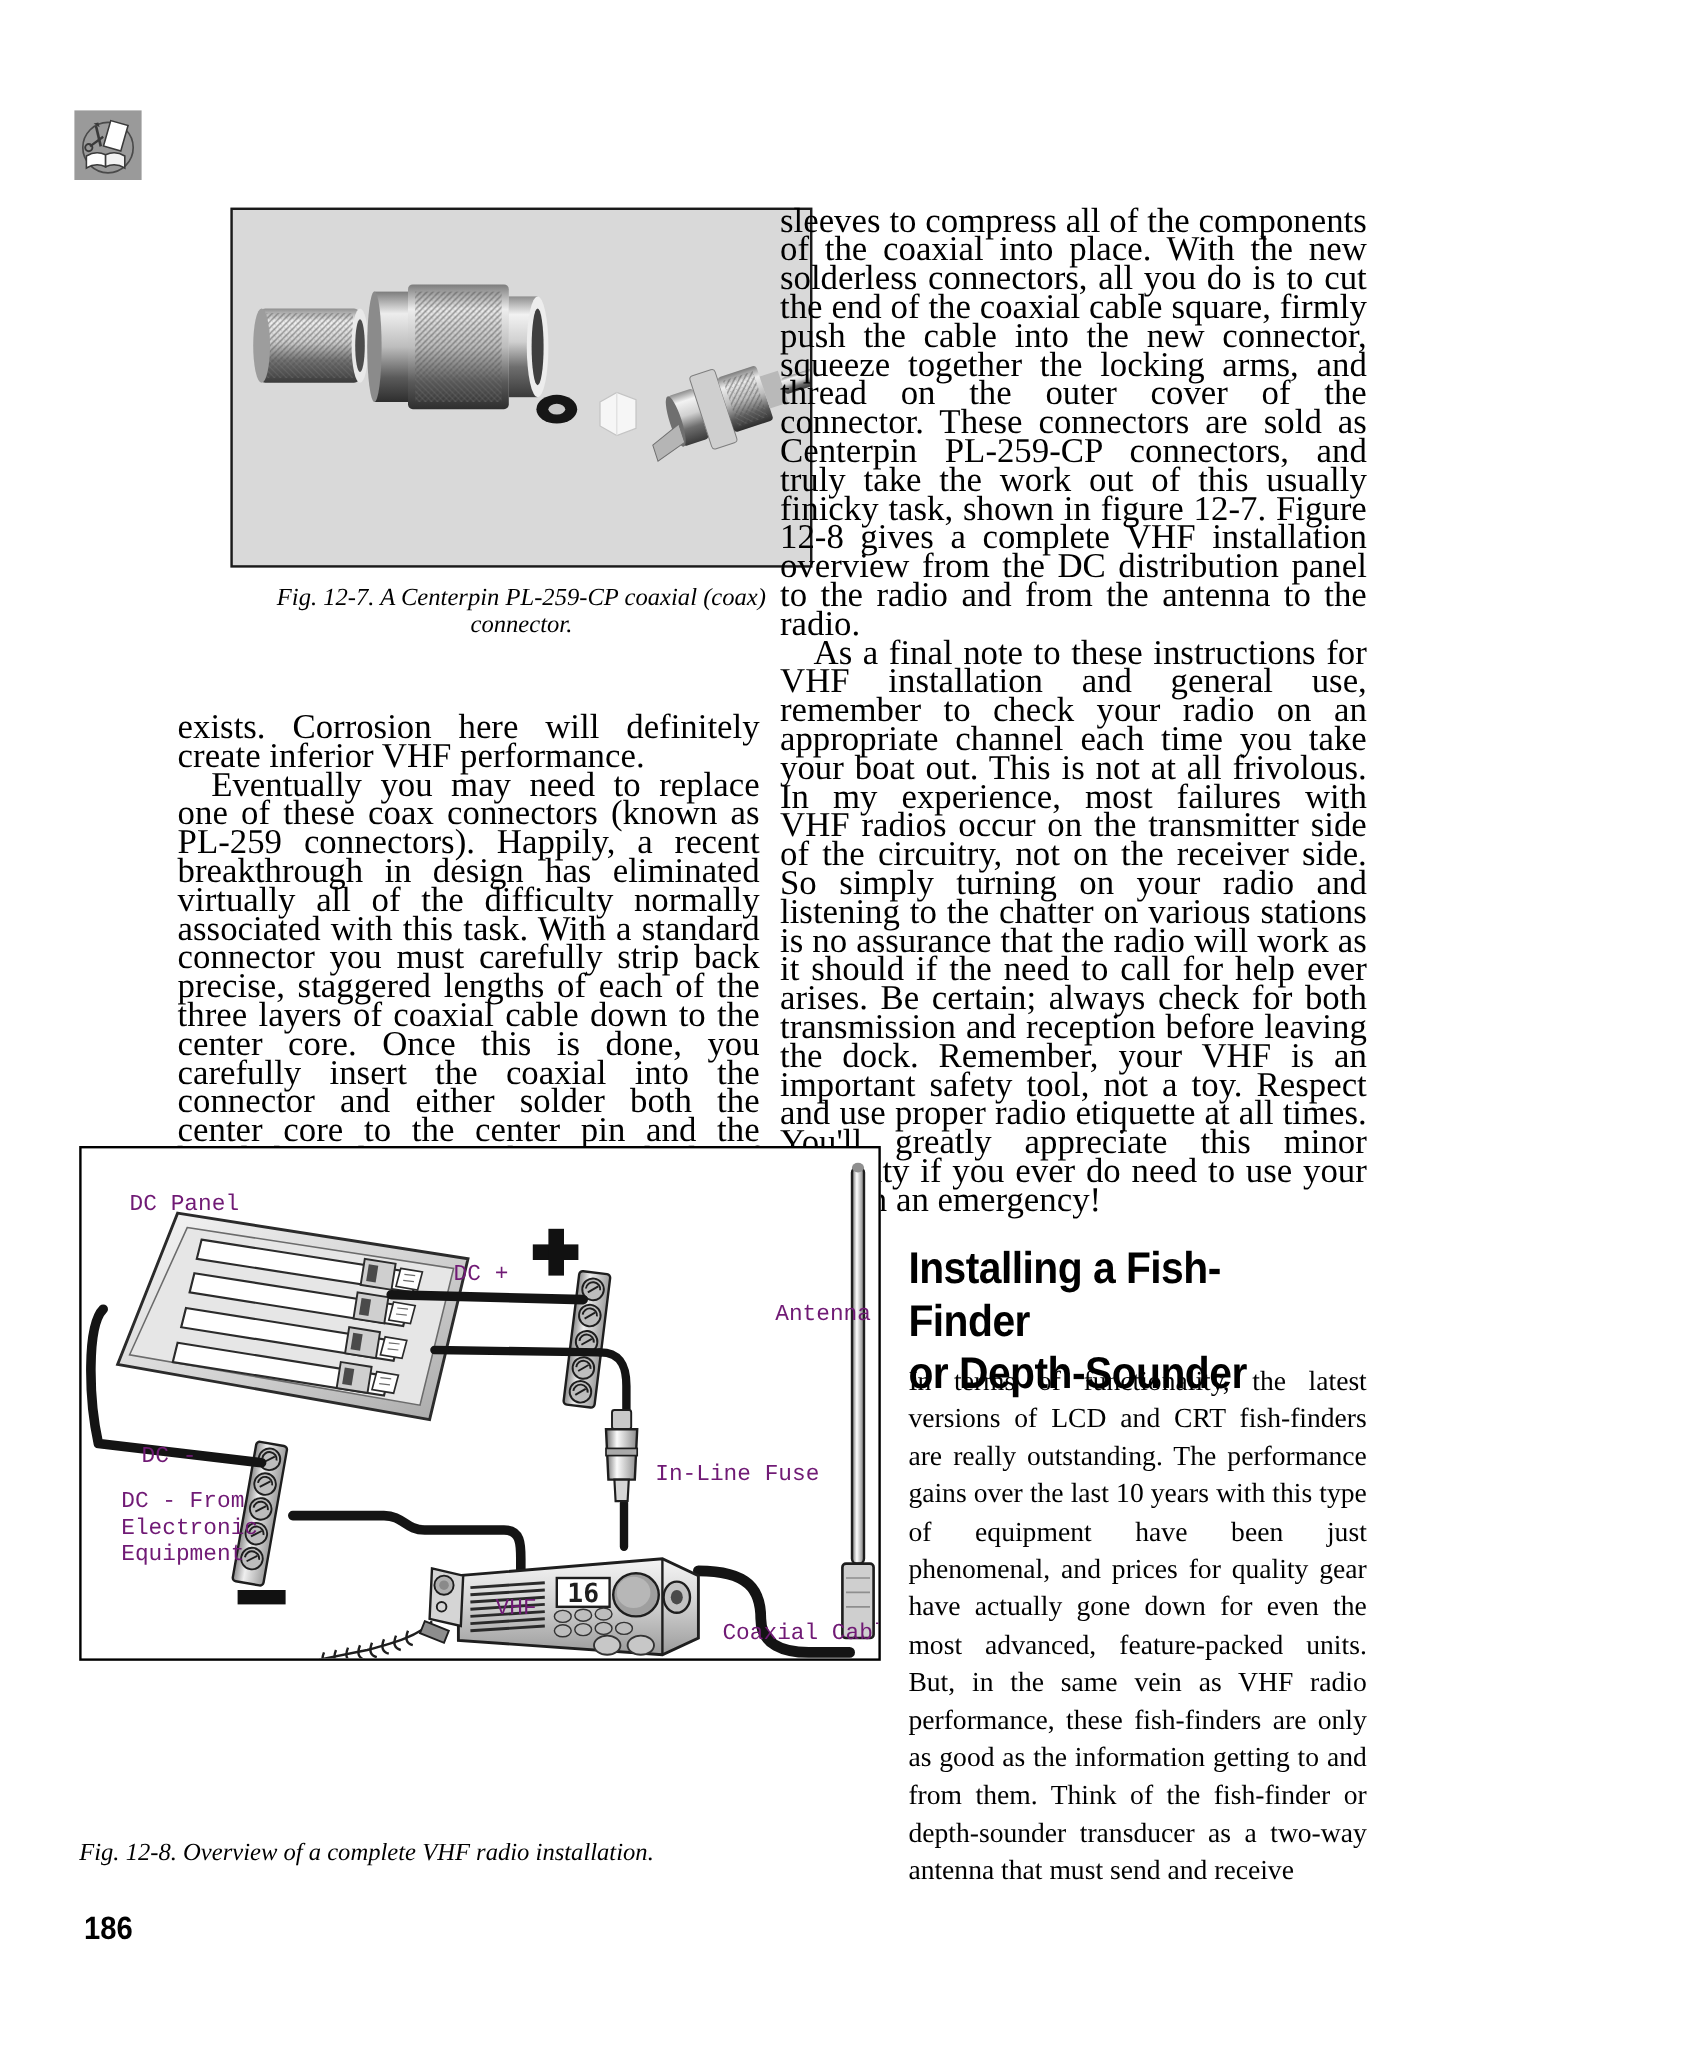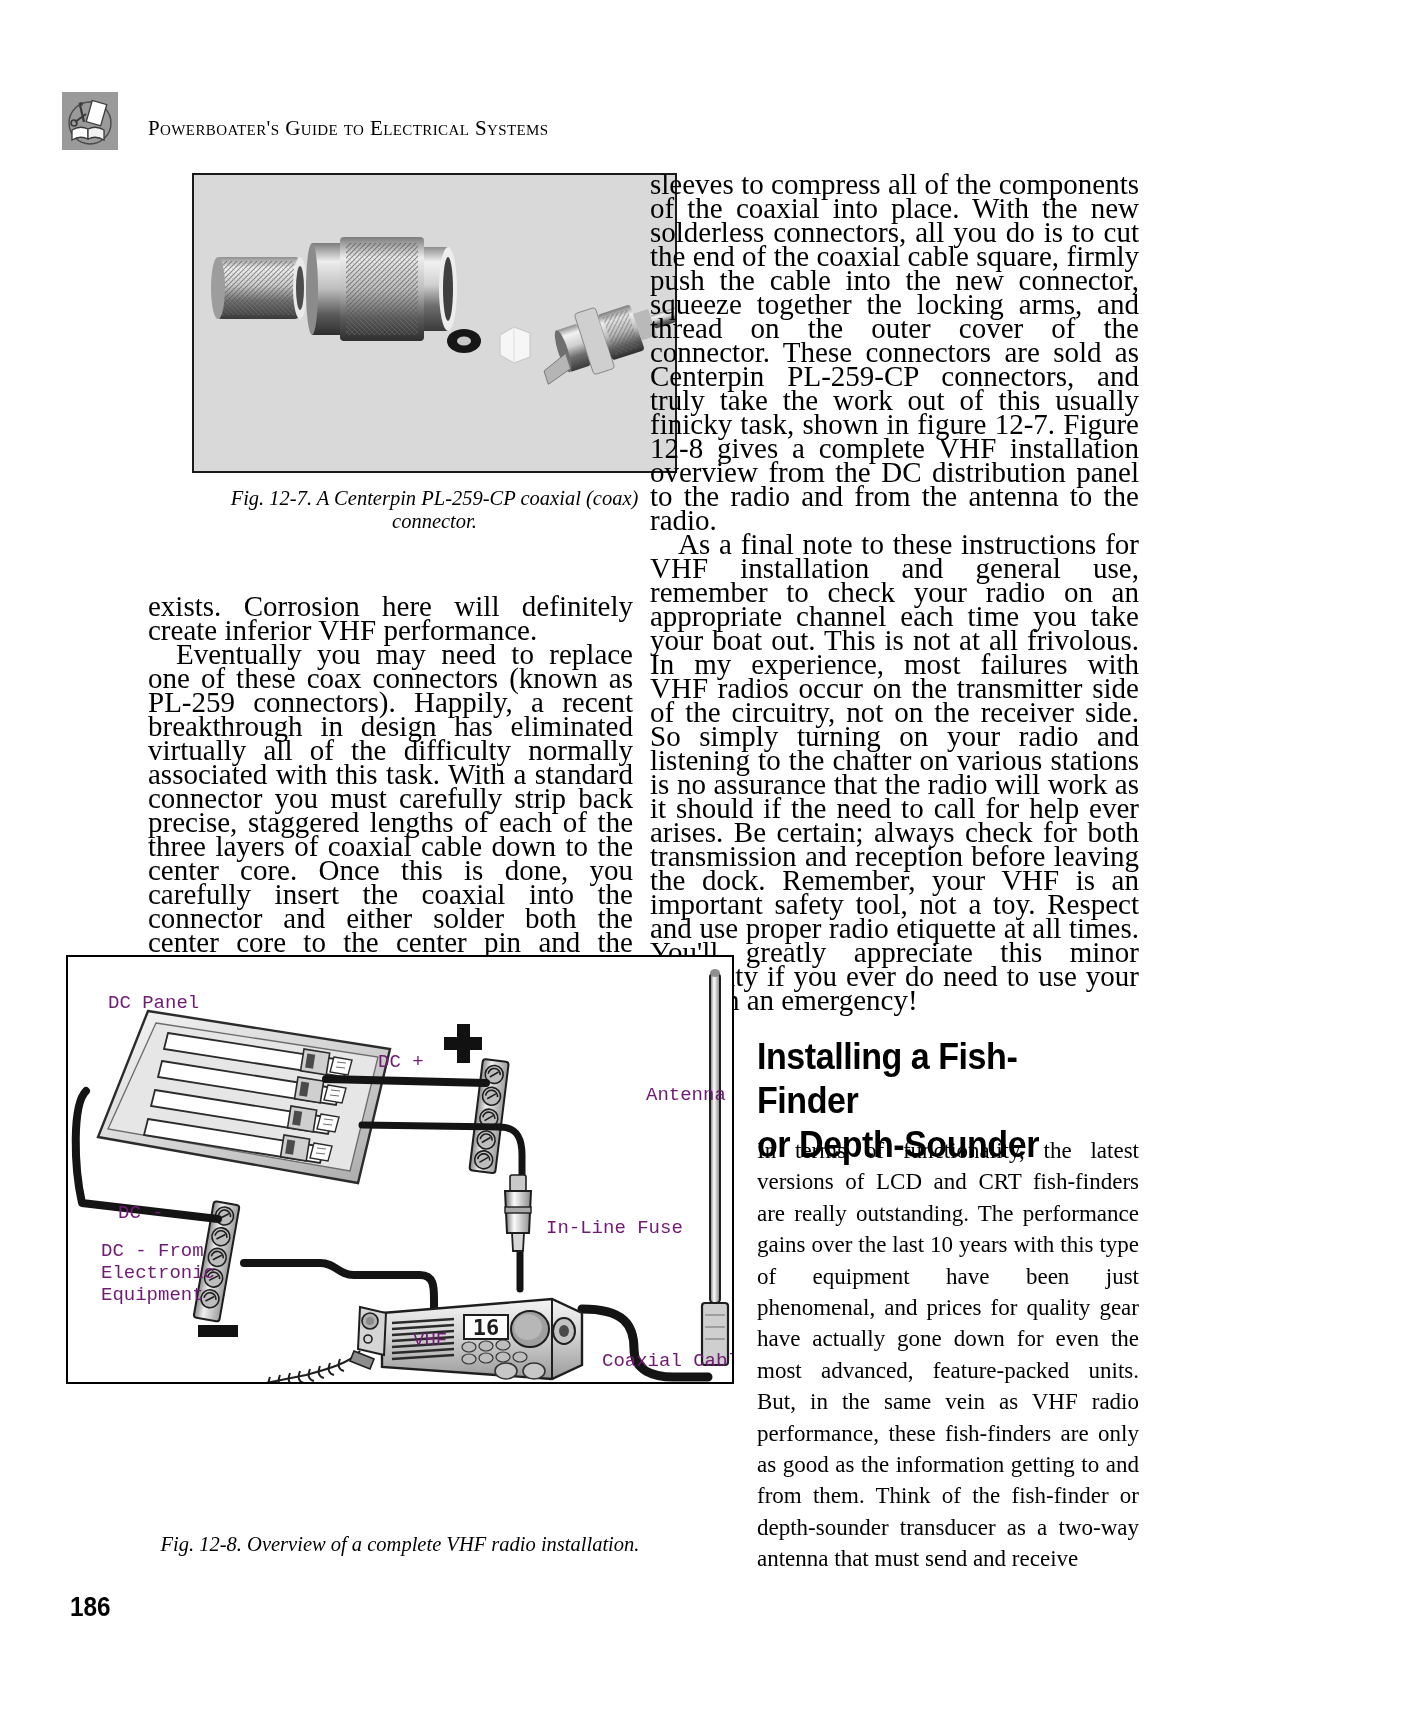--- a/index.html
+++ b/index.html
@@ -128,21 +128,20 @@
     border: 2px solid #000;
     box-sizing: border-box;
     background: #fff;
     overflow: hidden;
   }
   #fig128-caption {
     position: absolute;
     left: 66px;
     top: 1533px;
     width: 668px;
-    text-align: center;
     font-style: italic;
     font-size: 20.5px;
   }
 
   .dlabel {
     position: absolute;
     font-family: Liberation Mono, monospace;
     font-size: 19px;
     color: #701a75;
     white-space: pre;
@@ -170,21 +169,20 @@
       <circle cx="28" cy="31" r="21" fill="none" stroke="#4a4a4a" stroke-width="1.4"></circle>
       <path d="M10 38 Q18 33 26 37 L26 47 Q18 43 10 48 Z" fill="#ffffff" stroke="#3a3a3a" stroke-width="1.3"></path>
       <path d="M26 37 Q34 33 42 38 L42 48 Q34 43 26 47 Z" fill="#f2f2f2" stroke="#3a3a3a" stroke-width="1.3"></path>
       <rect x="27" y="10" width="15" height="22" fill="#ffffff" stroke="#3a3a3a" stroke-width="1.3" transform="rotate(16 34 21)"></rect>
       <path d="M18 13 L22 30" stroke="#3a3a3a" stroke-width="2.2" fill="none"></path>
       <path d="M16 11 l4 -1 l1 4 z" fill="#3a3a3a"></path>
       <path d="M13 30 L24 22" stroke="#3a3a3a" stroke-width="2" fill="none"></path>
       <circle cx="12" cy="31" r="3" fill="none" stroke="#3a3a3a" stroke-width="1.6"></circle>
     </svg>
   </div>
-  <div id="head-title">Powerboater's Guide to Electrical Systems</div>
 </div>
 
 <div id="fig127-wrap">
   <div id="fig127-photo">
     <svg width="481" height="296" viewBox="0 0 481 296" aria-hidden="true">
       <defs>
         <linearGradient id="metal" x1="0" y1="0" x2="0" y2="1">
           <stop offset="0%" stop-color="#8e8e8e"></stop>
           <stop offset="18%" stop-color="#f2f2f2"></stop>
           <stop offset="45%" stop-color="#d0d0d0"></stop>

